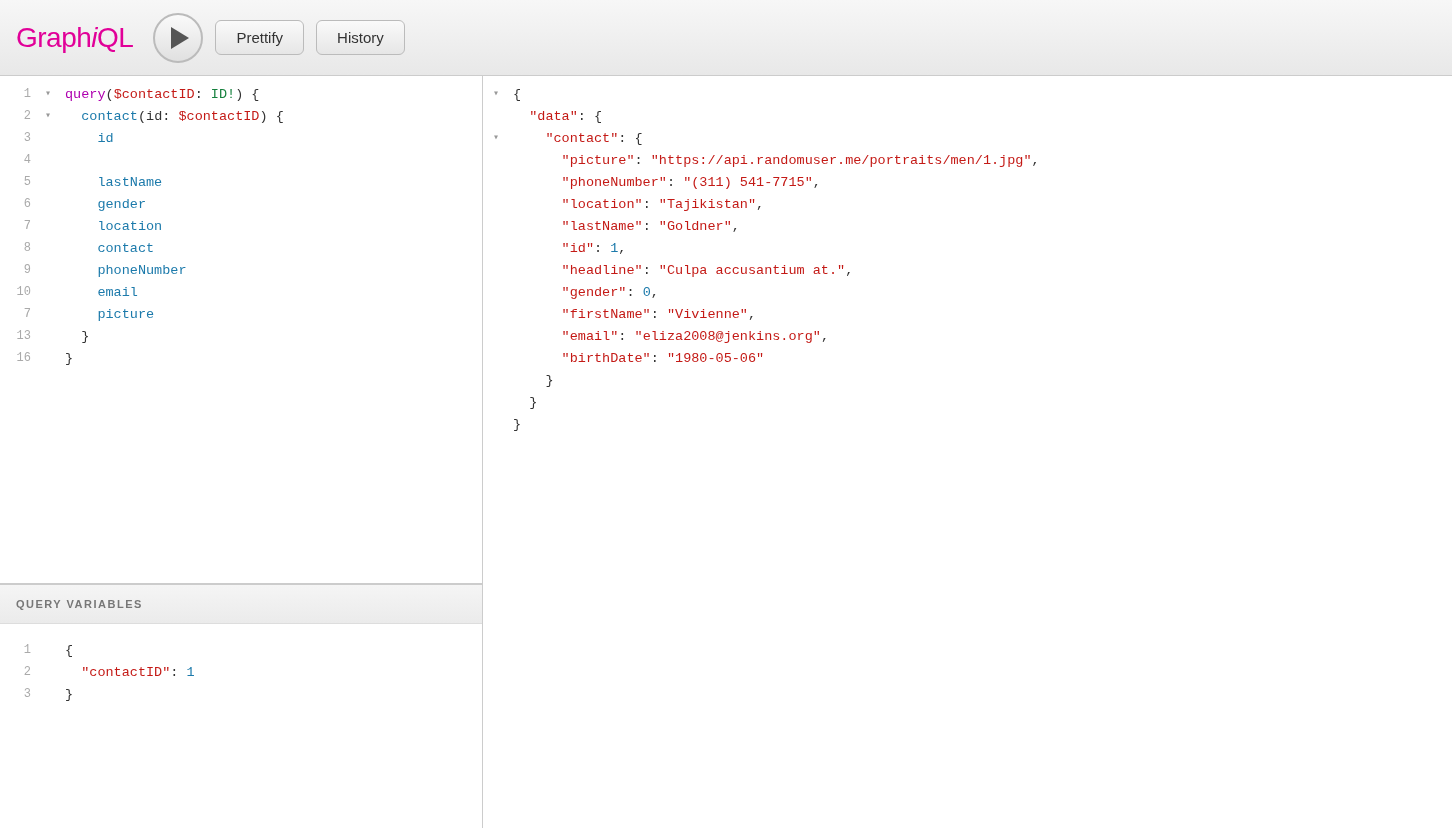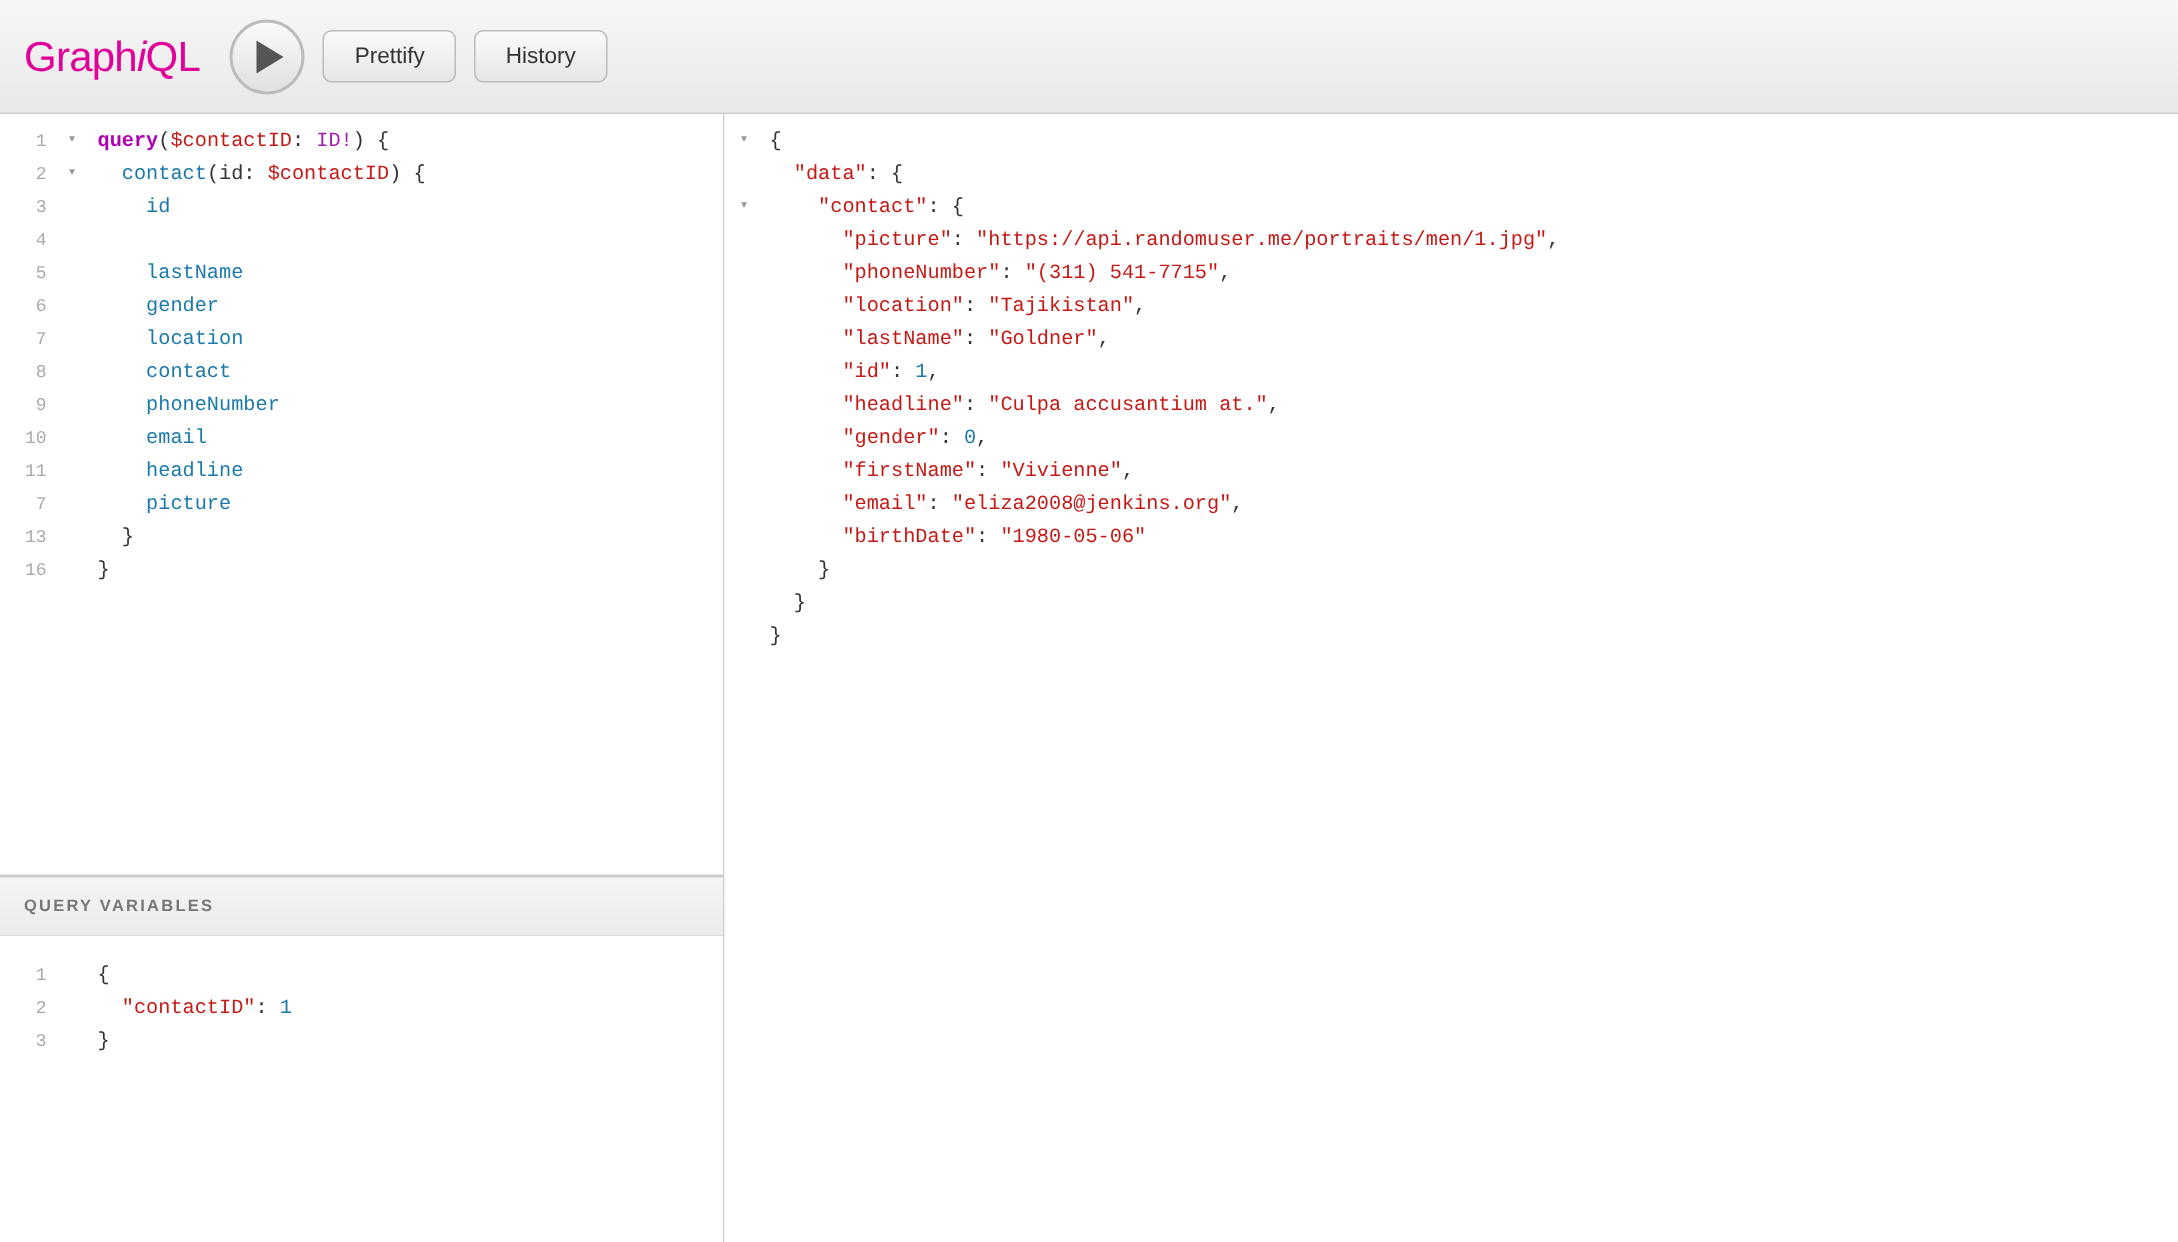--- a/index.html
+++ b/index.html
@@ -207,21 +207,21 @@
 
 <div id="main">
 
   <div id="left-panel">
 
     <div id="query-editor">
       <div class="code-area" id="query-code">
           <div class="code-line">
             <div class="line-number">1</div>
             <div class="line-arrow" style="color: rgb(153, 153, 153); cursor: pointer;">▾</div>
-            <div class="line-content"><span style="color: rgb(175, 0, 175); font-weight: bold;">query</span><span style="color: rgb(51, 51, 51);">(</span><span style="color: rgb(196, 26, 22);">$contactID</span><span style="color: rgb(51, 51, 51);">: </span><span style="color: #a21caf;">ID!</span><span style="color: rgb(51, 51, 51);">) {</span></div>
+            <div class="line-content"><span style="color: rgb(175, 0, 175); font-weight: normal;">query</span><span style="color: rgb(51, 51, 51);">(</span><span style="color: rgb(196, 26, 22);">$contactID</span><span style="color: rgb(51, 51, 51);">: </span><span style="color: #15803d;">ID!</span><span style="color: rgb(51, 51, 51);">) {</span></div>
           </div>
           <div class="code-line">
             <div class="line-number">2</div>
             <div class="line-arrow" style="color: rgb(153, 153, 153); cursor: pointer;">▾</div>
             <div class="line-content"><span style="color: rgb(51, 51, 51);">  </span><span style="color: rgb(28, 122, 171);">contact</span><span style="color: rgb(51, 51, 51);">(</span><span style="color: rgb(51, 51, 51);">id</span><span style="color: rgb(51, 51, 51);">: </span><span style="color: rgb(196, 26, 22);">$contactID</span><span style="color: rgb(51, 51, 51);">) {</span></div>
           </div>
           <div class="code-line">
             <div class="line-number">3</div>
             <div class="line-arrow"></div>
             <div class="line-content"><span style="color: rgb(51, 51, 51);">    </span><span style="color: rgb(28, 122, 171);">id</span></div>
@@ -252,25 +252,20 @@
           </div>
           <div class="code-line">
             <div class="line-number">9</div>
             <div class="line-arrow"></div>
             <div class="line-content"><span style="color: rgb(51, 51, 51);">    </span><span style="color: rgb(28, 122, 171);">phoneNumber</span></div>
           </div>
           <div class="code-line">
             <div class="line-number">10</div>
             <div class="line-arrow"></div>
             <div class="line-content"><span style="color: rgb(51, 51, 51);">    </span><span style="color: rgb(28, 122, 171);">email</span></div>
-          </div>
-          <div class="code-line">
-            <div class="line-number">11</div>
-            <div class="line-arrow"></div>
-            <div class="line-content"><span style="color: rgb(51, 51, 51);">    </span><span style="color: rgb(28, 122, 171);">headline</span></div>
           </div>
           <div class="code-line">
             <div class="line-number">7</div>
             <div class="line-arrow"></div>
             <div class="line-content"><span style="color: rgb(51, 51, 51);">    </span><span style="color: rgb(28, 122, 171);">picture</span></div>
           </div>
           <div class="code-line">
             <div class="line-number">13</div>
             <div class="line-arrow"></div>
             <div class="line-content"><span style="color: rgb(51, 51, 51);">  </span><span style="color: rgb(51, 51, 51);">}</span></div>

